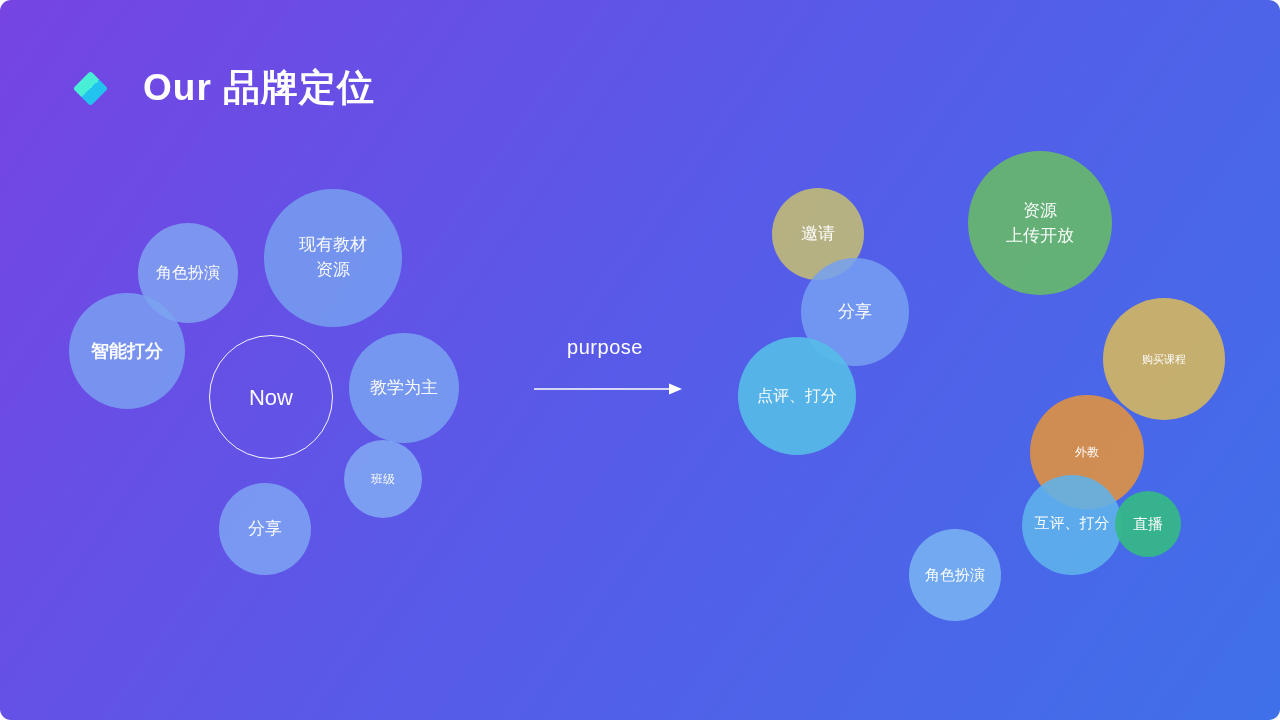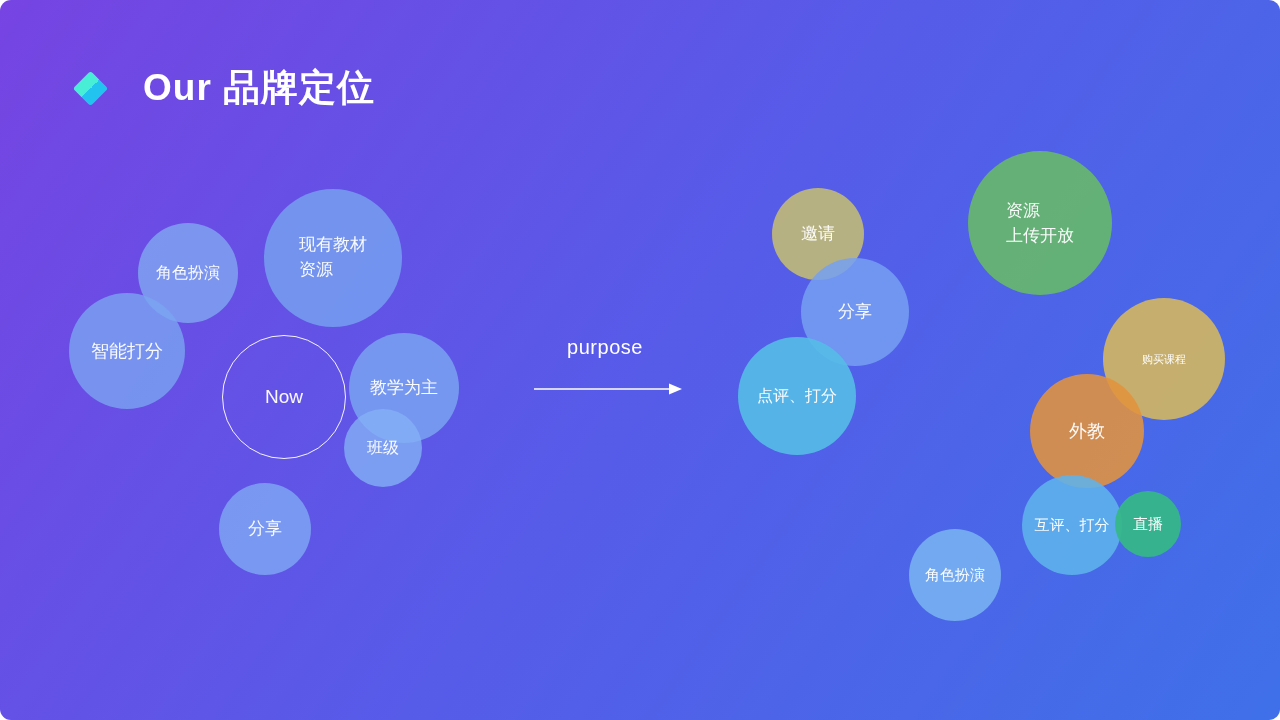--- a/index.html
+++ b/index.html
@@ -48,21 +48,21 @@
     left: 0; top: 0;
     width: 1280px;
     height: 720px;
   }
   .bubble {
     position: absolute;
     border-radius: 50%;
     display: flex;
     align-items: center;
     justify-content: center;
-    text-align: left;
+    text-align: center;
     color: rgba(255,255,255,0.96);
     white-space: pre-line;
     line-height: 1.5;
     box-sizing: border-box;
   }
   .bubble.outlined {
     background: transparent;
     border: 1.5px solid rgba(255,255,255,0.93);
   }
   .arrow-label {
@@ -85,37 +85,37 @@
 <body>
 
 <div class="slide" style="background: linear-gradient(125deg, rgb(118, 68, 226) 0%, rgb(88, 90, 232) 48%, rgb(63, 112, 233) 100%);">
 
   <div class="header">
     <span class="diamond" style="background: linear-gradient(to right, rgb(73, 238, 214) 50%, rgb(34, 195, 238) 50%);"></span>
     <h1 class="title">Our 品牌定位</h1>
   </div>
 
   <div class="bubble-layer" id="bubble-layer">
-      <div class="bubble outlined" style="left: 222px; top: 335px; width: 124px; height: 124px; font-size: 19px;">Now</div>
+      <div class="bubble outlined" style="left: 209px; top: 335px; width: 124px; height: 124px; font-size: 22px;">Now</div>
       <div class="bubble" style="left: 138px; top: 223px; width: 100px; height: 100px; font-size: 16px; background: rgba(130, 172, 242, 0.77);">角色扮演</div>
       <div class="bubble" style="left: 264px; top: 189px; width: 138px; height: 138px; font-size: 17px; background: rgba(118, 159, 240, 0.85); font-family: Liberation Mono, monospace;">现有教材
 资源</div>
-      <div class="bubble" style="left: 69px; top: 293px; width: 116px; height: 116px; font-size: 18px; background: rgba(122, 164, 241, 0.8);">智能打分</div>
+      <div class="bubble" style="left: 69px; top: 293px; width: 116px; height: 116px; font-size: 18px; background: rgba(122, 164, 241, 0.8); font-weight: bold;">智能打分</div>
       <div class="bubble" style="left: 349px; top: 333px; width: 110px; height: 110px; font-size: 17px; background: rgba(124, 168, 243, 0.8);">教学为主</div>
-      <div class="bubble" style="left: 344px; top: 409px; width: 78px; height: 78px; font-size: 16px; background: rgba(132, 176, 245, 0.79);">班级</div>
+      <div class="bubble" style="left: 344px; top: 440px; width: 78px; height: 78px; font-size: 12px; background: rgba(132, 176, 245, 0.79);">班级</div>
       <div class="bubble" style="left: 219px; top: 483px; width: 92px; height: 92px; font-size: 17px; background: rgba(128, 170, 243, 0.79);">分享</div>
       <div class="bubble" style="left: 772px; top: 188px; width: 92px; height: 92px; font-size: 17px; background: rgba(200, 191, 112, 0.85);">邀请</div>
       <div class="bubble" style="left: 968px; top: 151px; width: 144px; height: 144px; font-size: 17px; background: rgba(103, 185, 106, 0.9);">资源
 上传开放</div>
       <div class="bubble" style="left: 801px; top: 258px; width: 108px; height: 108px; font-size: 17px; background: rgba(118, 160, 242, 0.85);">分享</div>
       <div class="bubble" style="left: 738px; top: 337px; width: 118px; height: 118px; font-size: 16px; background: rgba(85, 189, 232, 0.9);">点评、打分</div>
       <div class="bubble" style="left: 1103px; top: 298px; width: 122px; height: 122px; font-size: 11px; background: rgba(214, 184, 92, 0.88);">购买课程</div>
-      <div class="bubble" style="left: 1030px; top: 374px; width: 114px; height: 114px; font-size: 18px; background: rgba(226, 147, 61, 0.88);">外教</div>
+      <div class="bubble" style="left: 1030px; top: 395px; width: 114px; height: 114px; font-size: 12px; background: rgba(226, 147, 61, 0.88);">外教</div>
       <div class="bubble" style="left: 909px; top: 529px; width: 92px; height: 92px; font-size: 15px; background: rgba(121, 179, 240, 0.88);">角色扮演</div>
-      <div class="bubble" style="left: 1022px; top: 475px; width: 100px; height: 100px; font-size: 15px; background: rgba(95, 179, 236, 0.88);">互评、打分</div>
+      <div class="bubble" style="left: 1022px; top: 475px; width: 100px; height: 100px; font-size: 15px; background: rgba(95, 179, 236, 0.88); font-family: Liberation Mono, monospace;">互评、打分</div>
       <div class="bubble" style="left: 1115px; top: 491px; width: 66px; height: 66px; font-size: 15px; background: rgba(53, 185, 133, 0.92);">直播</div>
     </div>
 
   <div class="arrow-label">purpose</div>
 
   <svg class="arrow-svg" width="150" height="18" viewBox="0 0 150 18">
     <line x1="1" y1="9" x2="137" y2="9" stroke="#ffffff" stroke-width="1.6"></line>
     <polygon points="136,3.5 149,9 136,14.5" fill="#ffffff"></polygon>
   </svg>
 

